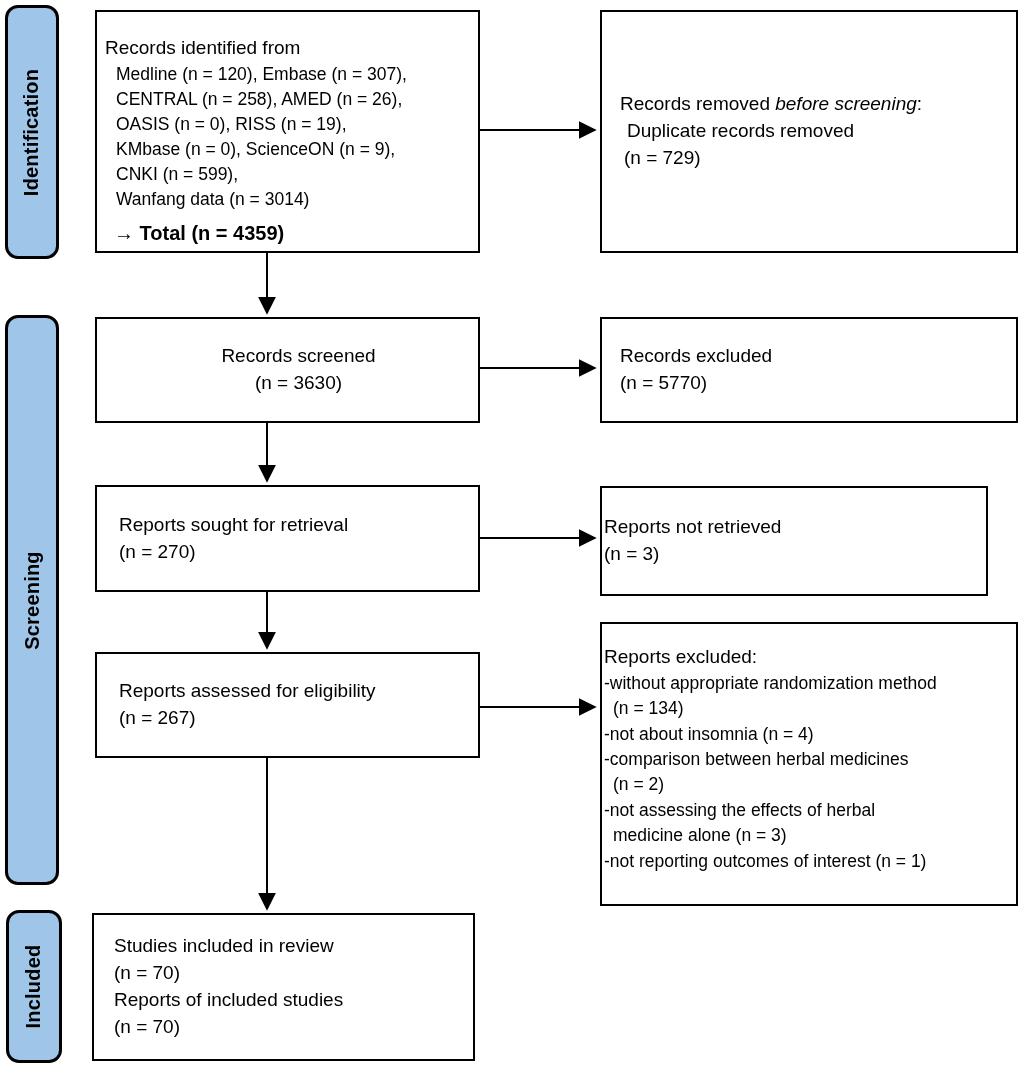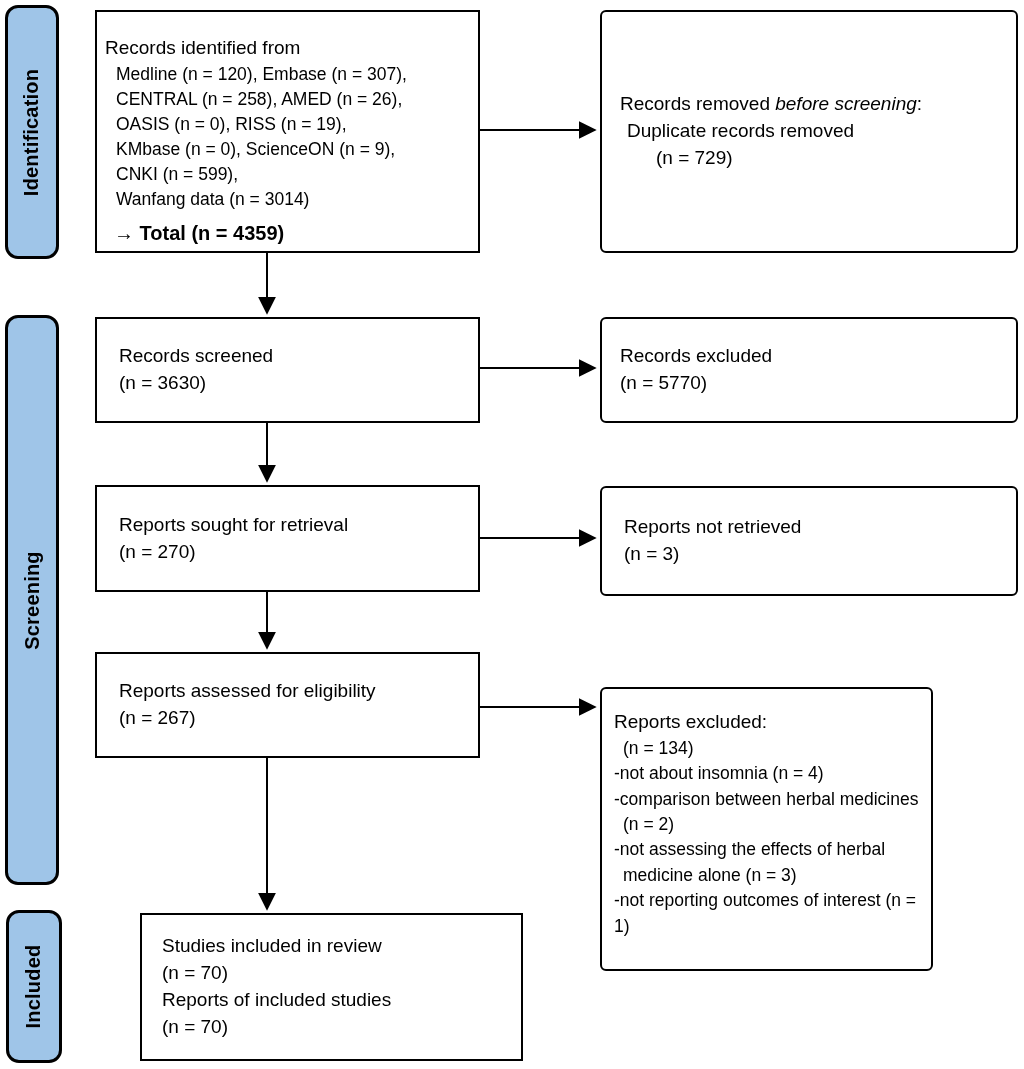--- a/index.html
+++ b/index.html
@@ -16,43 +16,43 @@
   }
   .stage .rot {
     transform: rotate(-90deg); white-space:nowrap; font-weight:bold; font-size:20px;
     letter-spacing:0.2px;
   }
 
   .box {
     position:absolute; background:#fff; border:2.5px solid #000; box-sizing:border-box;
     font-size:19px; line-height:1.42;
   }
-  .box.thin { border-width:2px;border-radius:6px; }
+  .box.thin { border-width:2px; }
   .vcenter { display:flex; flex-direction:column; justify-content:center; }
 
   #box-identified      { left:95px;  top:10px;  width:385px; height:243px; padding:23px 6px 0 8px; }
   #box-removed         { left:600px; top:10px;  width:418px; height:243px; padding-left:18px; padding-right:6px; }
-  #box-screened        { left:95px;  top:317px; width:385px; height:106px; padding-left:22px; }
+  #box-screened        { left:95px;  top:317px; width:385px; height:106px; padding-left:22px;align-items:center; }
   #box-excluded-recs   { left:600px; top:317px; width:418px; height:106px; padding-left:18px; }
   #box-sought          { left:95px;  top:485px; width:385px; height:107px; padding-left:22px; }
-  #box-not-retrieved   { left:600px; top:486px; width:418px; height:110px; padding-left:22px; }
+  #box-not-retrieved   { left:600px; top:486px; width:388px; height:110px; padding-left:2px; }
   #box-assessed        { left:95px;  top:652px; width:385px; height:106px; padding-left:22px; }
-  #box-excluded-reps   { left:600px; top:687px; width:333px; height:284px; padding:20px 6px 0 12px; }
-  #box-included        { left:92px;  top:913px; width:383px; height:148px; padding-left:20px;margin-left:48px; }
+  #box-excluded-reps   { left:600px; top:622px; width:418px; height:284px; padding:20px 6px 0 2px; }
+  #box-included        { left:92px;  top:913px; width:383px; height:148px; padding-left:20px; }
 
   #stage-identification { left:5px; top:5px;   width:54px; height:254px; }
   #stage-screening      { left:5px; top:315px; width:54px; height:570px; }
   #stage-included       { left:6px; top:910px; width:56px; height:153px; }
 
   .src-line   { font-size:17.5px; margin-left:11px; line-height:1.43; }
   .total-line { font-weight:bold; font-size:20px; margin-top:7px; margin-left:9px; }
   .reason-line { font-size:17.5px; line-height:1.45; }
   .reason-line.indent { padding-left:9px; }
   .sub-indent-1 { padding-left:7px; }
-  .sub-indent-2 { padding-left:4px;margin-left:32px; }
+  .sub-indent-2 { padding-left:4px; }
 </style>
 </head>
 <body>
 
 <div class="canvas">
 
   <svg class="arrows" viewBox="0 0 1024 1069">
     <defs>
       <marker id="ah" viewBox="0 0 10 10" refX="8.5" refY="5" markerWidth="9" markerHeight="9" orient="auto-start-reverse" markerUnits="strokeWidth">
         <path d="M0,0 L10,5 L0,10 z" fill="#000"></path>
@@ -112,20 +112,21 @@
     <div>Reports not retrieved</div>
     <div>(n = 3)</div>
   </div>
 
   <div class="box vcenter" id="box-assessed">
     <div>Reports assessed for eligibility</div>
     <div>(n = 267)</div>
   </div>
   <div class="box thin" id="box-excluded-reps">
     <div>Reports excluded:</div>
+    <div class="reason-line">-without appropriate randomization method</div>
     <div class="reason-line indent">(n = 134)</div>
     <div class="reason-line">-not about insomnia (n = 4)</div>
     <div class="reason-line">-comparison between herbal medicines</div>
     <div class="reason-line indent">(n = 2)</div>
     <div class="reason-line">-not assessing the effects of herbal</div>
     <div class="reason-line indent">medicine alone (n = 3)</div>
     <div class="reason-line">-not reporting outcomes of interest (n = 1)</div>
   </div>
 
   <div class="box vcenter" id="box-included">

